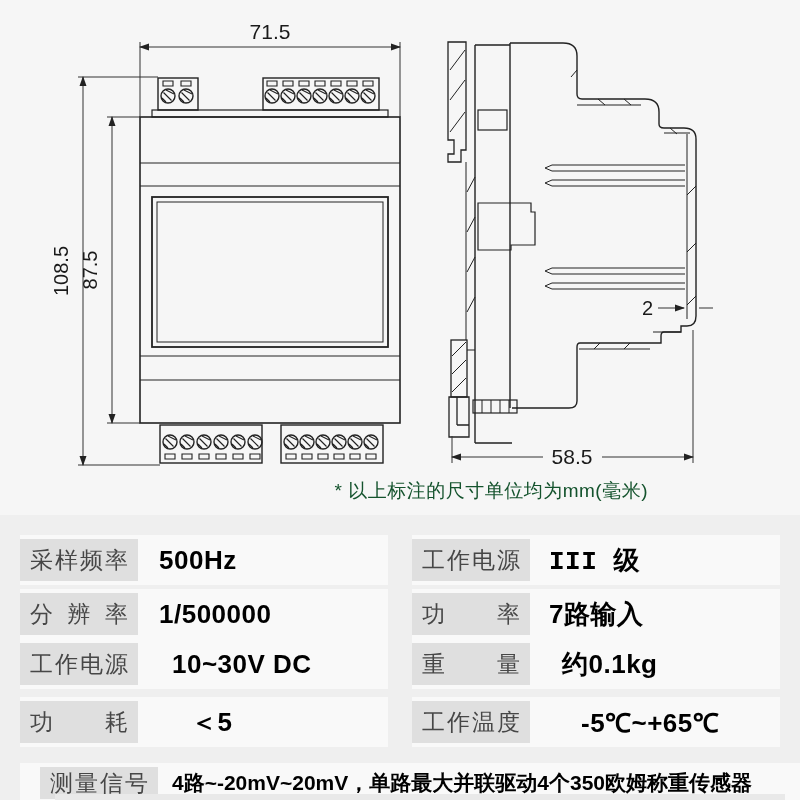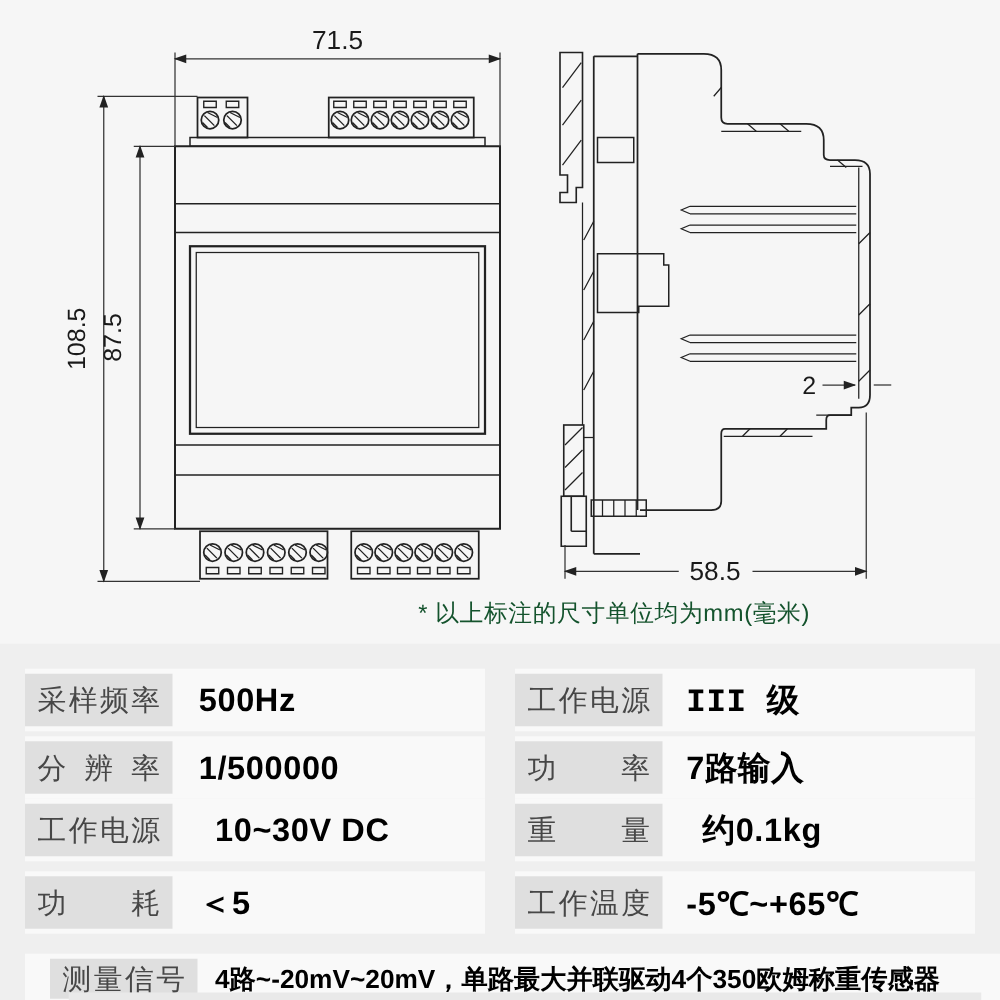--- a/index.html
+++ b/index.html
@@ -20,21 +20,21 @@
     position:absolute;left:0;top:515px;width:800px;height:285px;
     background:#efefef;
   }
   .spec-row{
     position:absolute;height:50px;background:#f9f9f9;
     display:flex;align-items:center;
   }
   .spec-row.col-left{left:20px;width:368px;}
   .spec-row.col-right{left:412px;width:368px;}
   .spec-row.row-span{left:20px;width:760px;height:40px;}
-  .r1{top:20px;} .r2{top:74px;} .r3{top:124px;gap:13px;} .r4{top:182px;} .r5{top:248px;padding-left:20px;}
+  .r1{top:20px;} .r2{top:74px;} .r3{top:124px;gap:13px;} .r4{top:182px;gap:32px;} .r5{top:248px;padding-left:20px;}
   .label-cell{
     width:118px;height:42px;flex:0 0 118px;background:#dfdfdf;
     display:flex;align-items:center;box-sizing:border-box;padding:0 10px;
   }
   .row-span .label-cell{height:32px;}
   .label-cell span{
     display:block;width:100%;
     font-size:23px;color:#474747;
     text-align:justify;text-align-last:justify;
     line-height:1;

